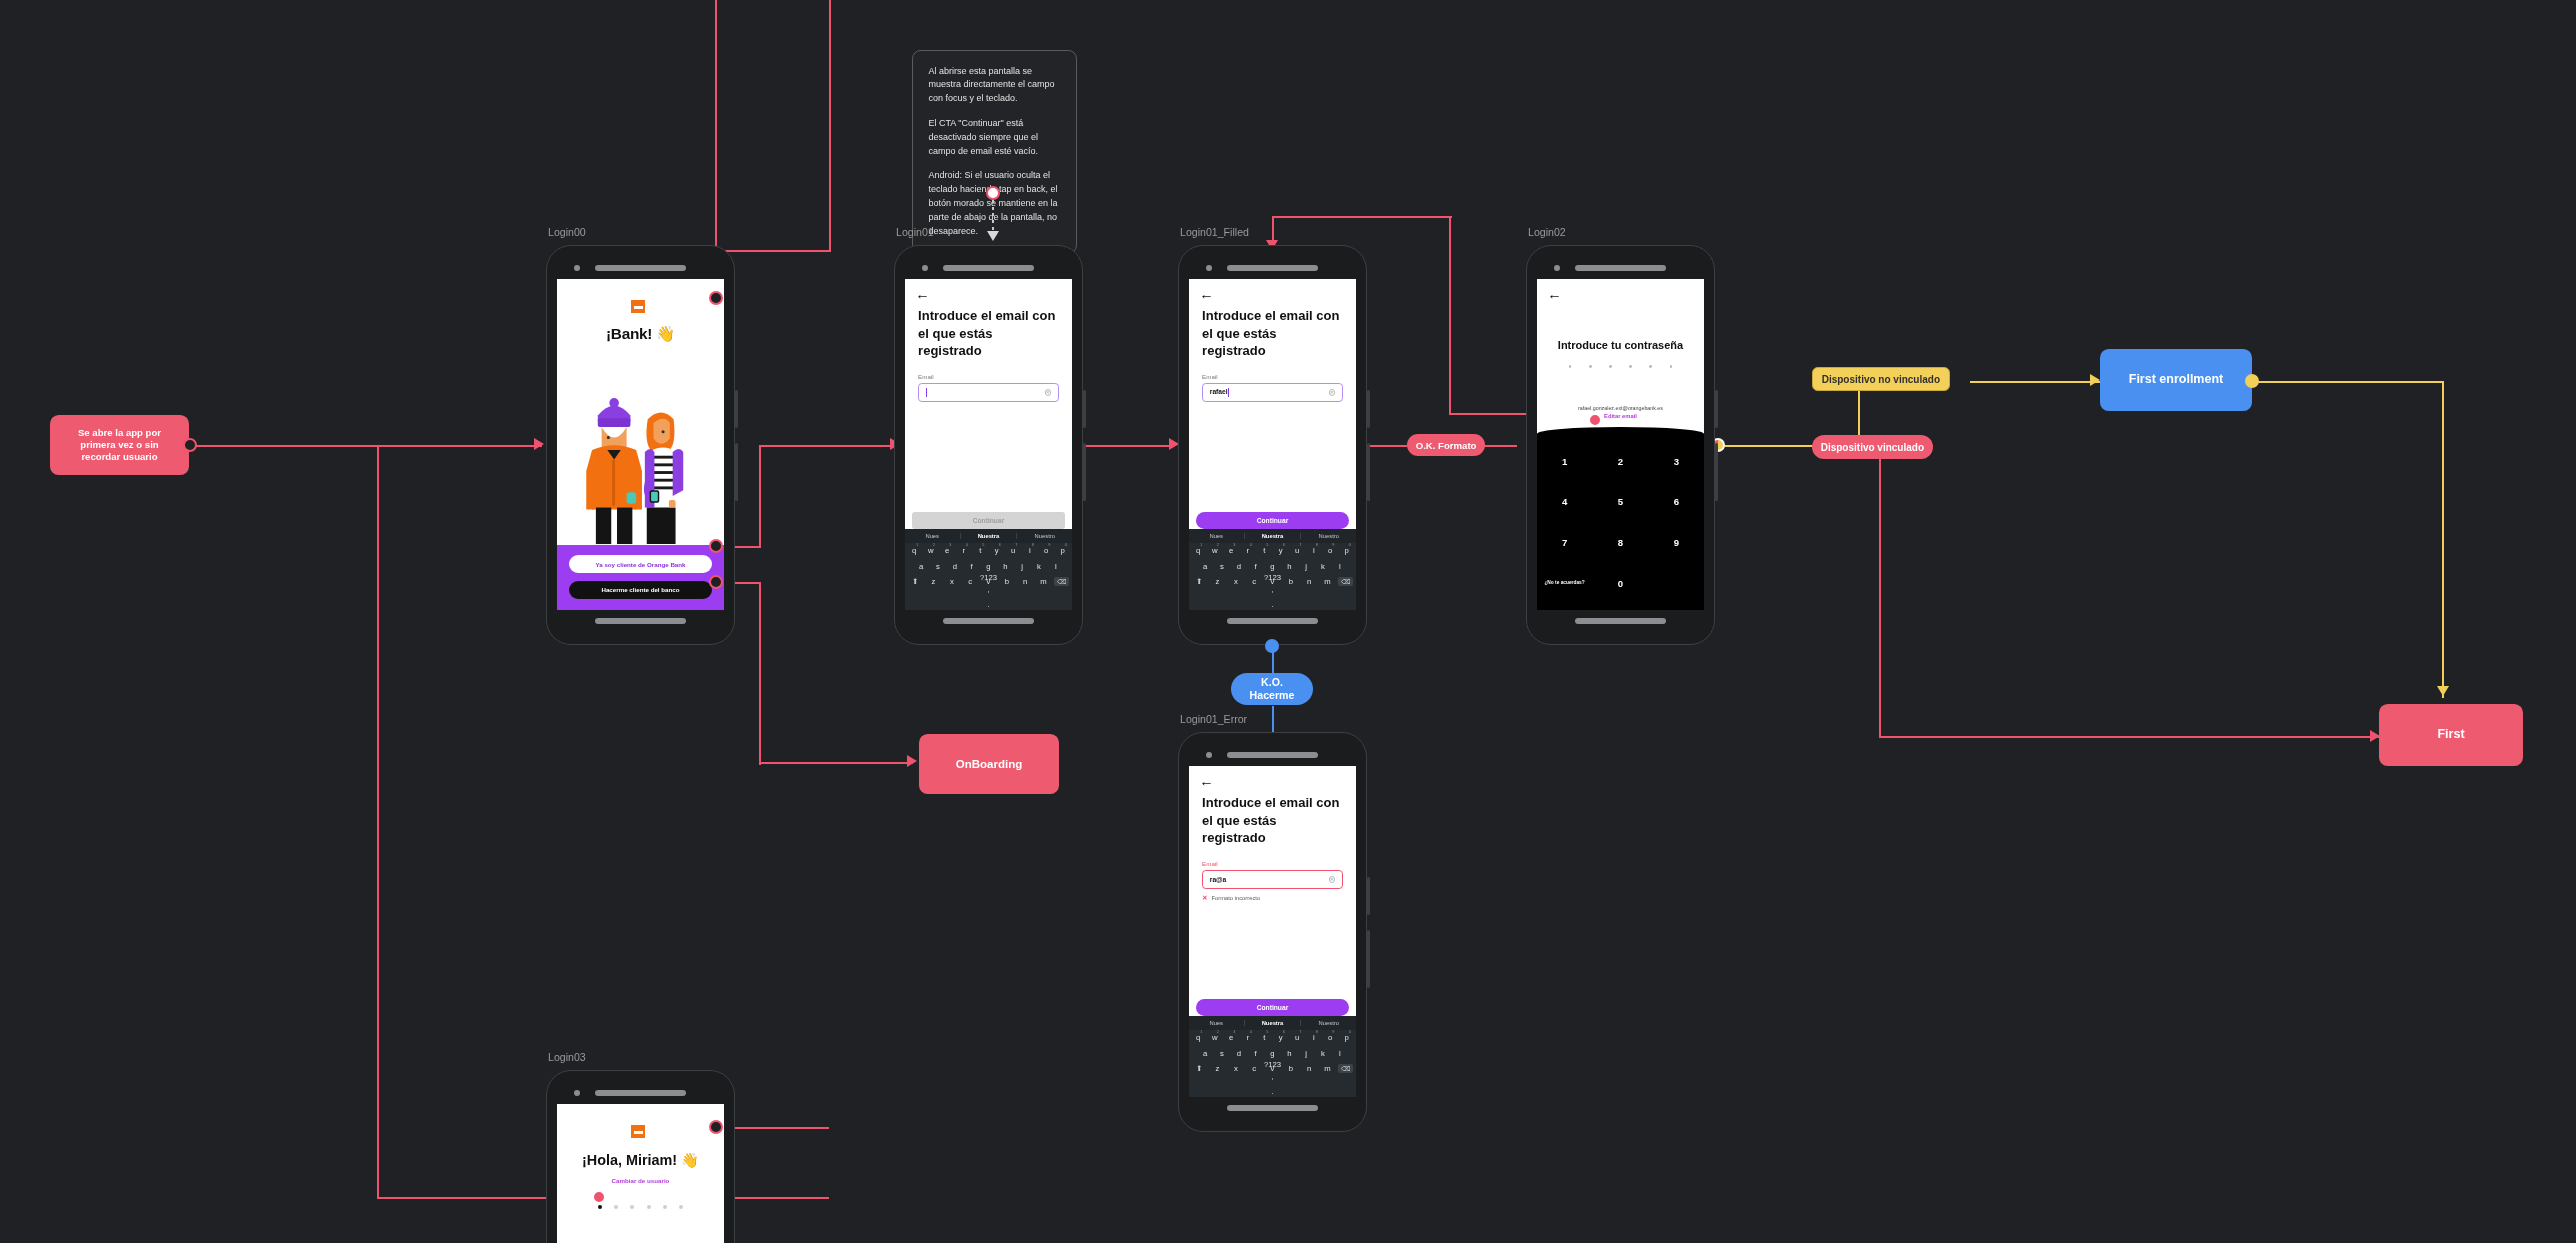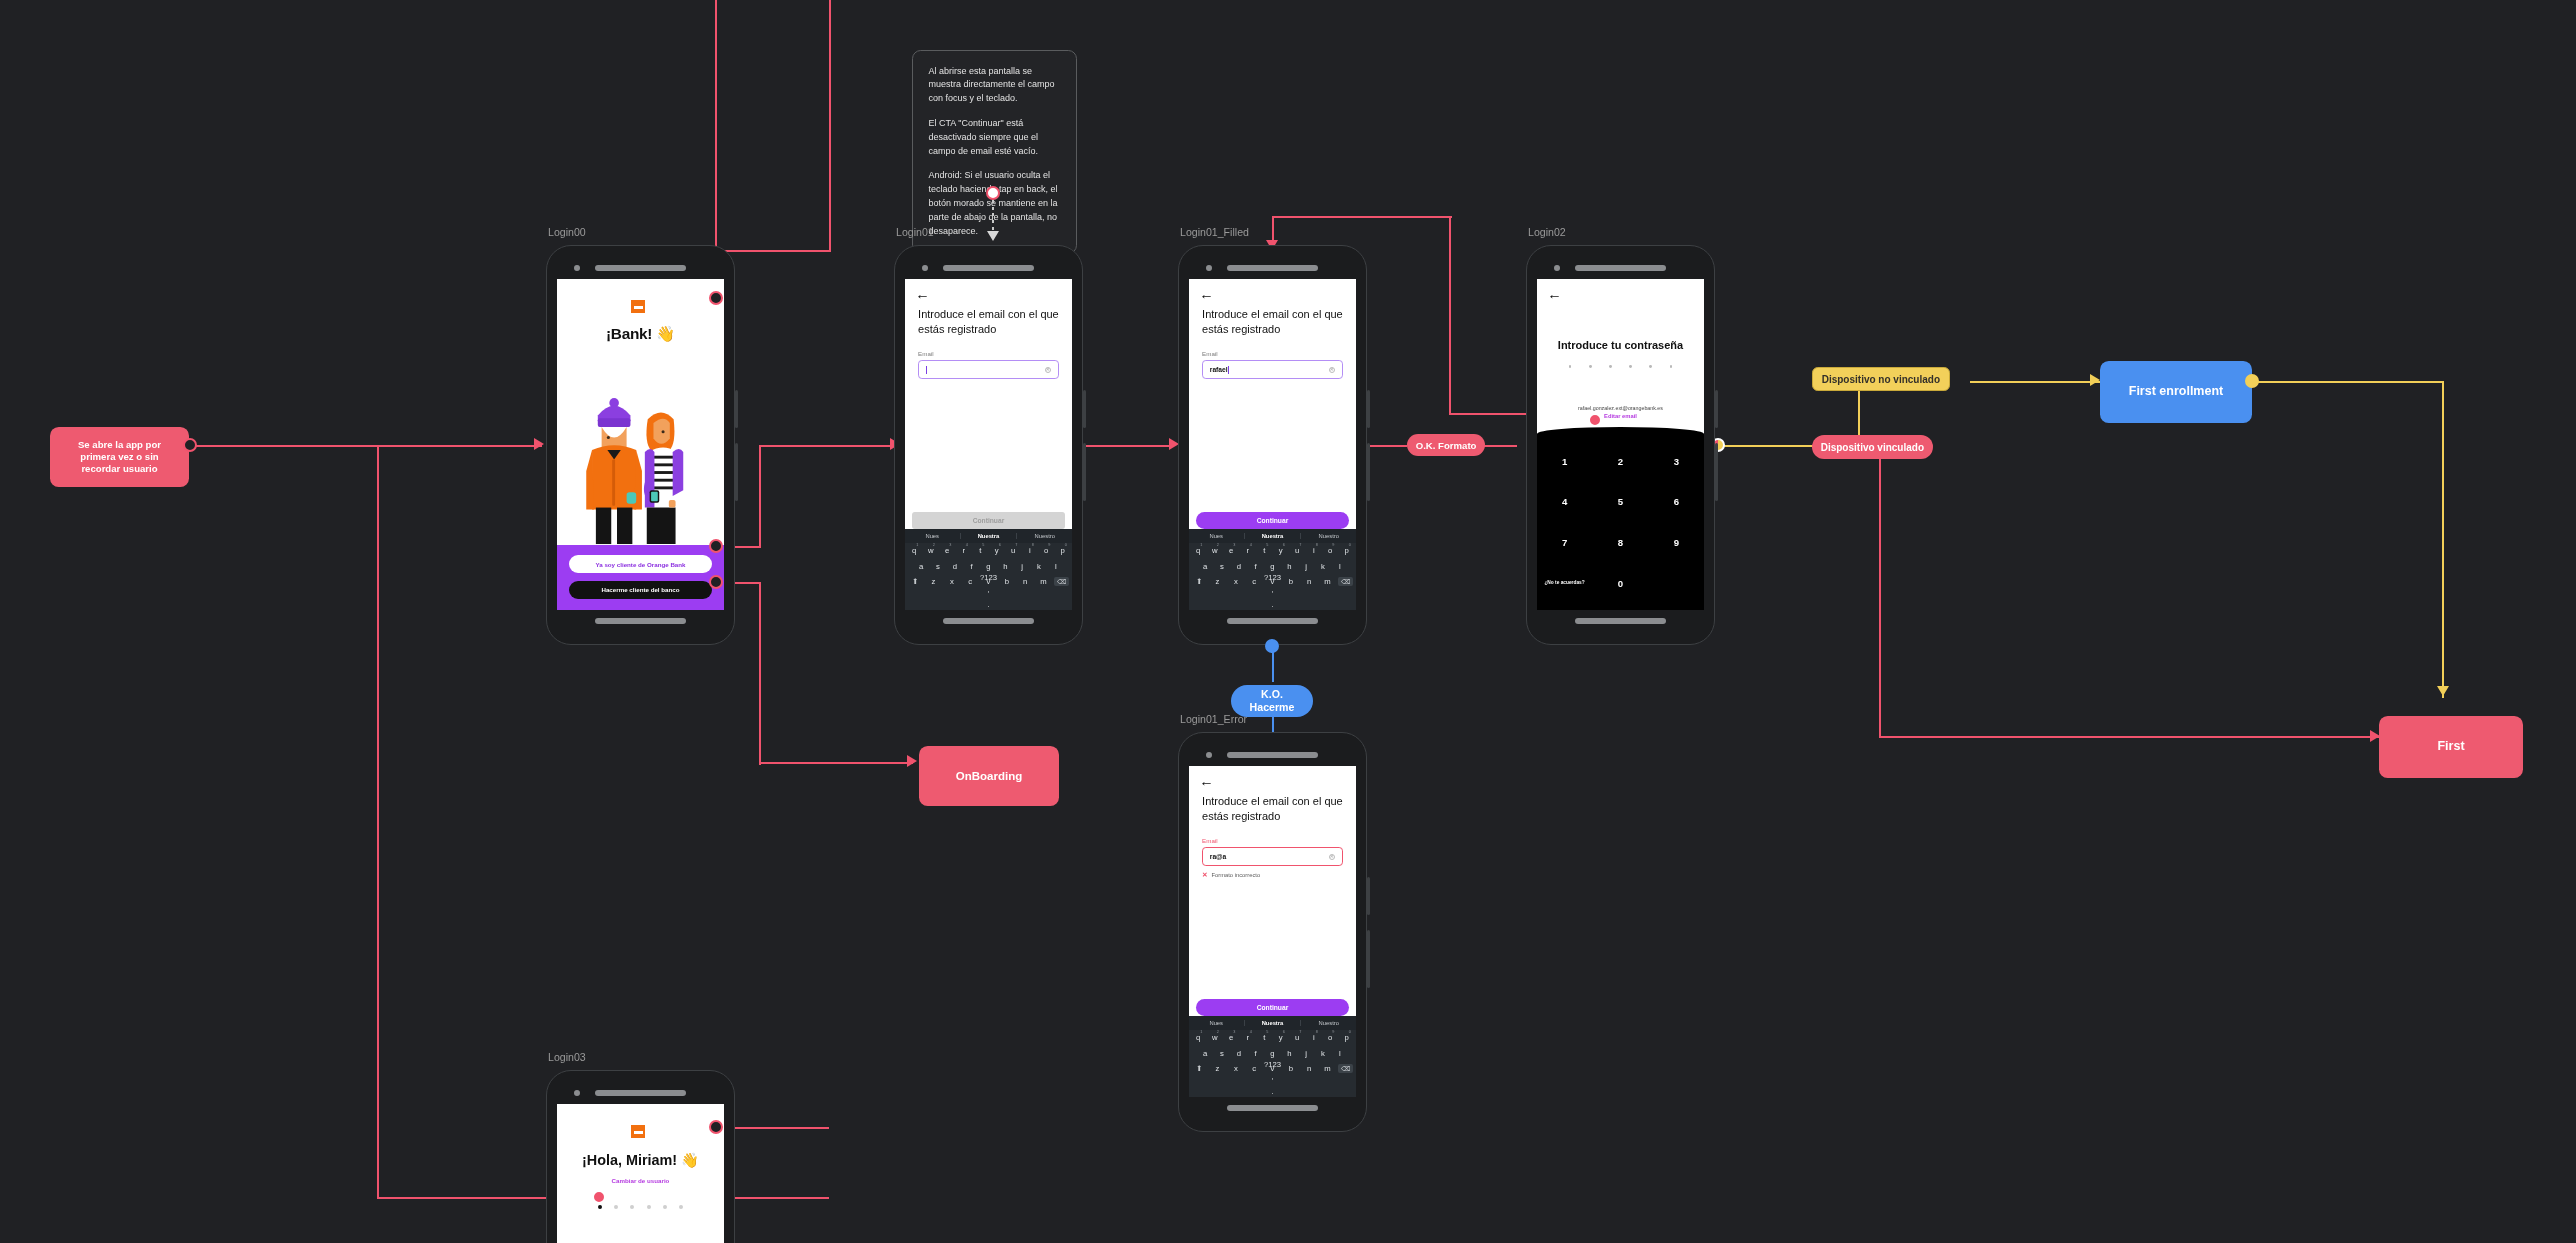--- a/index.html
+++ b/index.html
@@ -29,21 +29,21 @@
          border: 2.9px solid #f0536d; background: #202124; }
   .dot.fill { background: #f0536d; border-color: #fff; }
   .dot.yel { border-color: #f2cf58; }
   .dot.half { background: linear-gradient(90deg,#f0536d 50%, #f2cf58 50%); border-color:#fff;}
   .dot.white { background: #fff; border: 2.9px solid #f0536d; }
 
   
   .node {
     position: absolute; display: flex; align-items: center; justify-content: center;
     text-align: center; color: #ffffff; font-weight: 700; line-height: 1.25;
-    border-radius: 8.7px; padding: 5.8px 9.6px; margin-top: 12px;
+    border-radius: 8.7px; padding: 5.8px 9.6px;
   }
   .node.pink { background: #ee5a70; }
   .node.blue { background: #4a90f0; }
   .node.pill { border-radius: 19px; }
   .badge {
     position: absolute; display: flex; align-items: center; justify-content: center;
     border-radius: 5.8px; font-weight: 700; white-space: nowrap; padding: 3.8px 8.7px;
   }
   .badge.yellow { background: #f2d05a; color: #33302a; border: 1px solid #c9a93a; }
   .badge.pinkb { background: #ee5a70; color: #fff; border-radius: 15.4px; }
@@ -71,21 +71,21 @@
   .phone .cam { width: 5.8px; height: 5.8px; border-radius: 50%; background: #8b8d90; }
   .phone .speaker { width: 91px; height: 6.7px; border-radius: 3.8px; background: #8b8d90; }
   .phone .screen { flex: 1; background: #fff; overflow: hidden; position: relative;
                    display: flex; flex-direction: column; }
   .phone .bottom-bar { height: 23px; display: flex; align-items: center; justify-content: center; }
   .phone .homeind { width: 91px; height: 6.7px; border-radius: 3.8px; background: #8b8d90; }
   .phone .side-btn { position: absolute; right: -3.8px; width: 2.9px; background: #3d4043; border-radius: 1.9px; }
 
   
   .sc-back { font-size: 14.4px; color: #111; padding: 8.7px 0 0 10.6px; line-height: 1; }
-  .sc-title { font-size: 11px; font-weight: 400; color: #111; padding: 5.8px 13.5px 0 13.5px; line-height: 1.35; }
+  .sc-title { font-size: 13px; font-weight: 700; color: #111; padding: 5.8px 13.5px 0 13.5px; line-height: 1.35; }
   .sc-fieldlabel { font-size: 6.2px; color: #7b7b7b; padding: 12.5px 13.5px 3.8px 13.5px; }
   .sc-fieldlabel.err { color: #f0536d; }
   .sc-input {
     margin: 0 13.5px; height: 19px; border: 1px solid #b48ef5; border-radius: 3.8px;
     display: flex; align-items: center; padding: 0 6.7px; font-size: 6.7px; color: #111; font-weight: 700;
     justify-content: space-between;
   }
   .sc-input.err { border-color: #f0536d; }
   .sc-caret { display: inline-block; width: 1px; height: 8.7px; background: #7b3fe4; vertical-align: middle; }
   .sc-clear { width: 6.7px; height: 6.7px; border-radius: 50%; border: 1px solid #bbb; color: #bbb;

